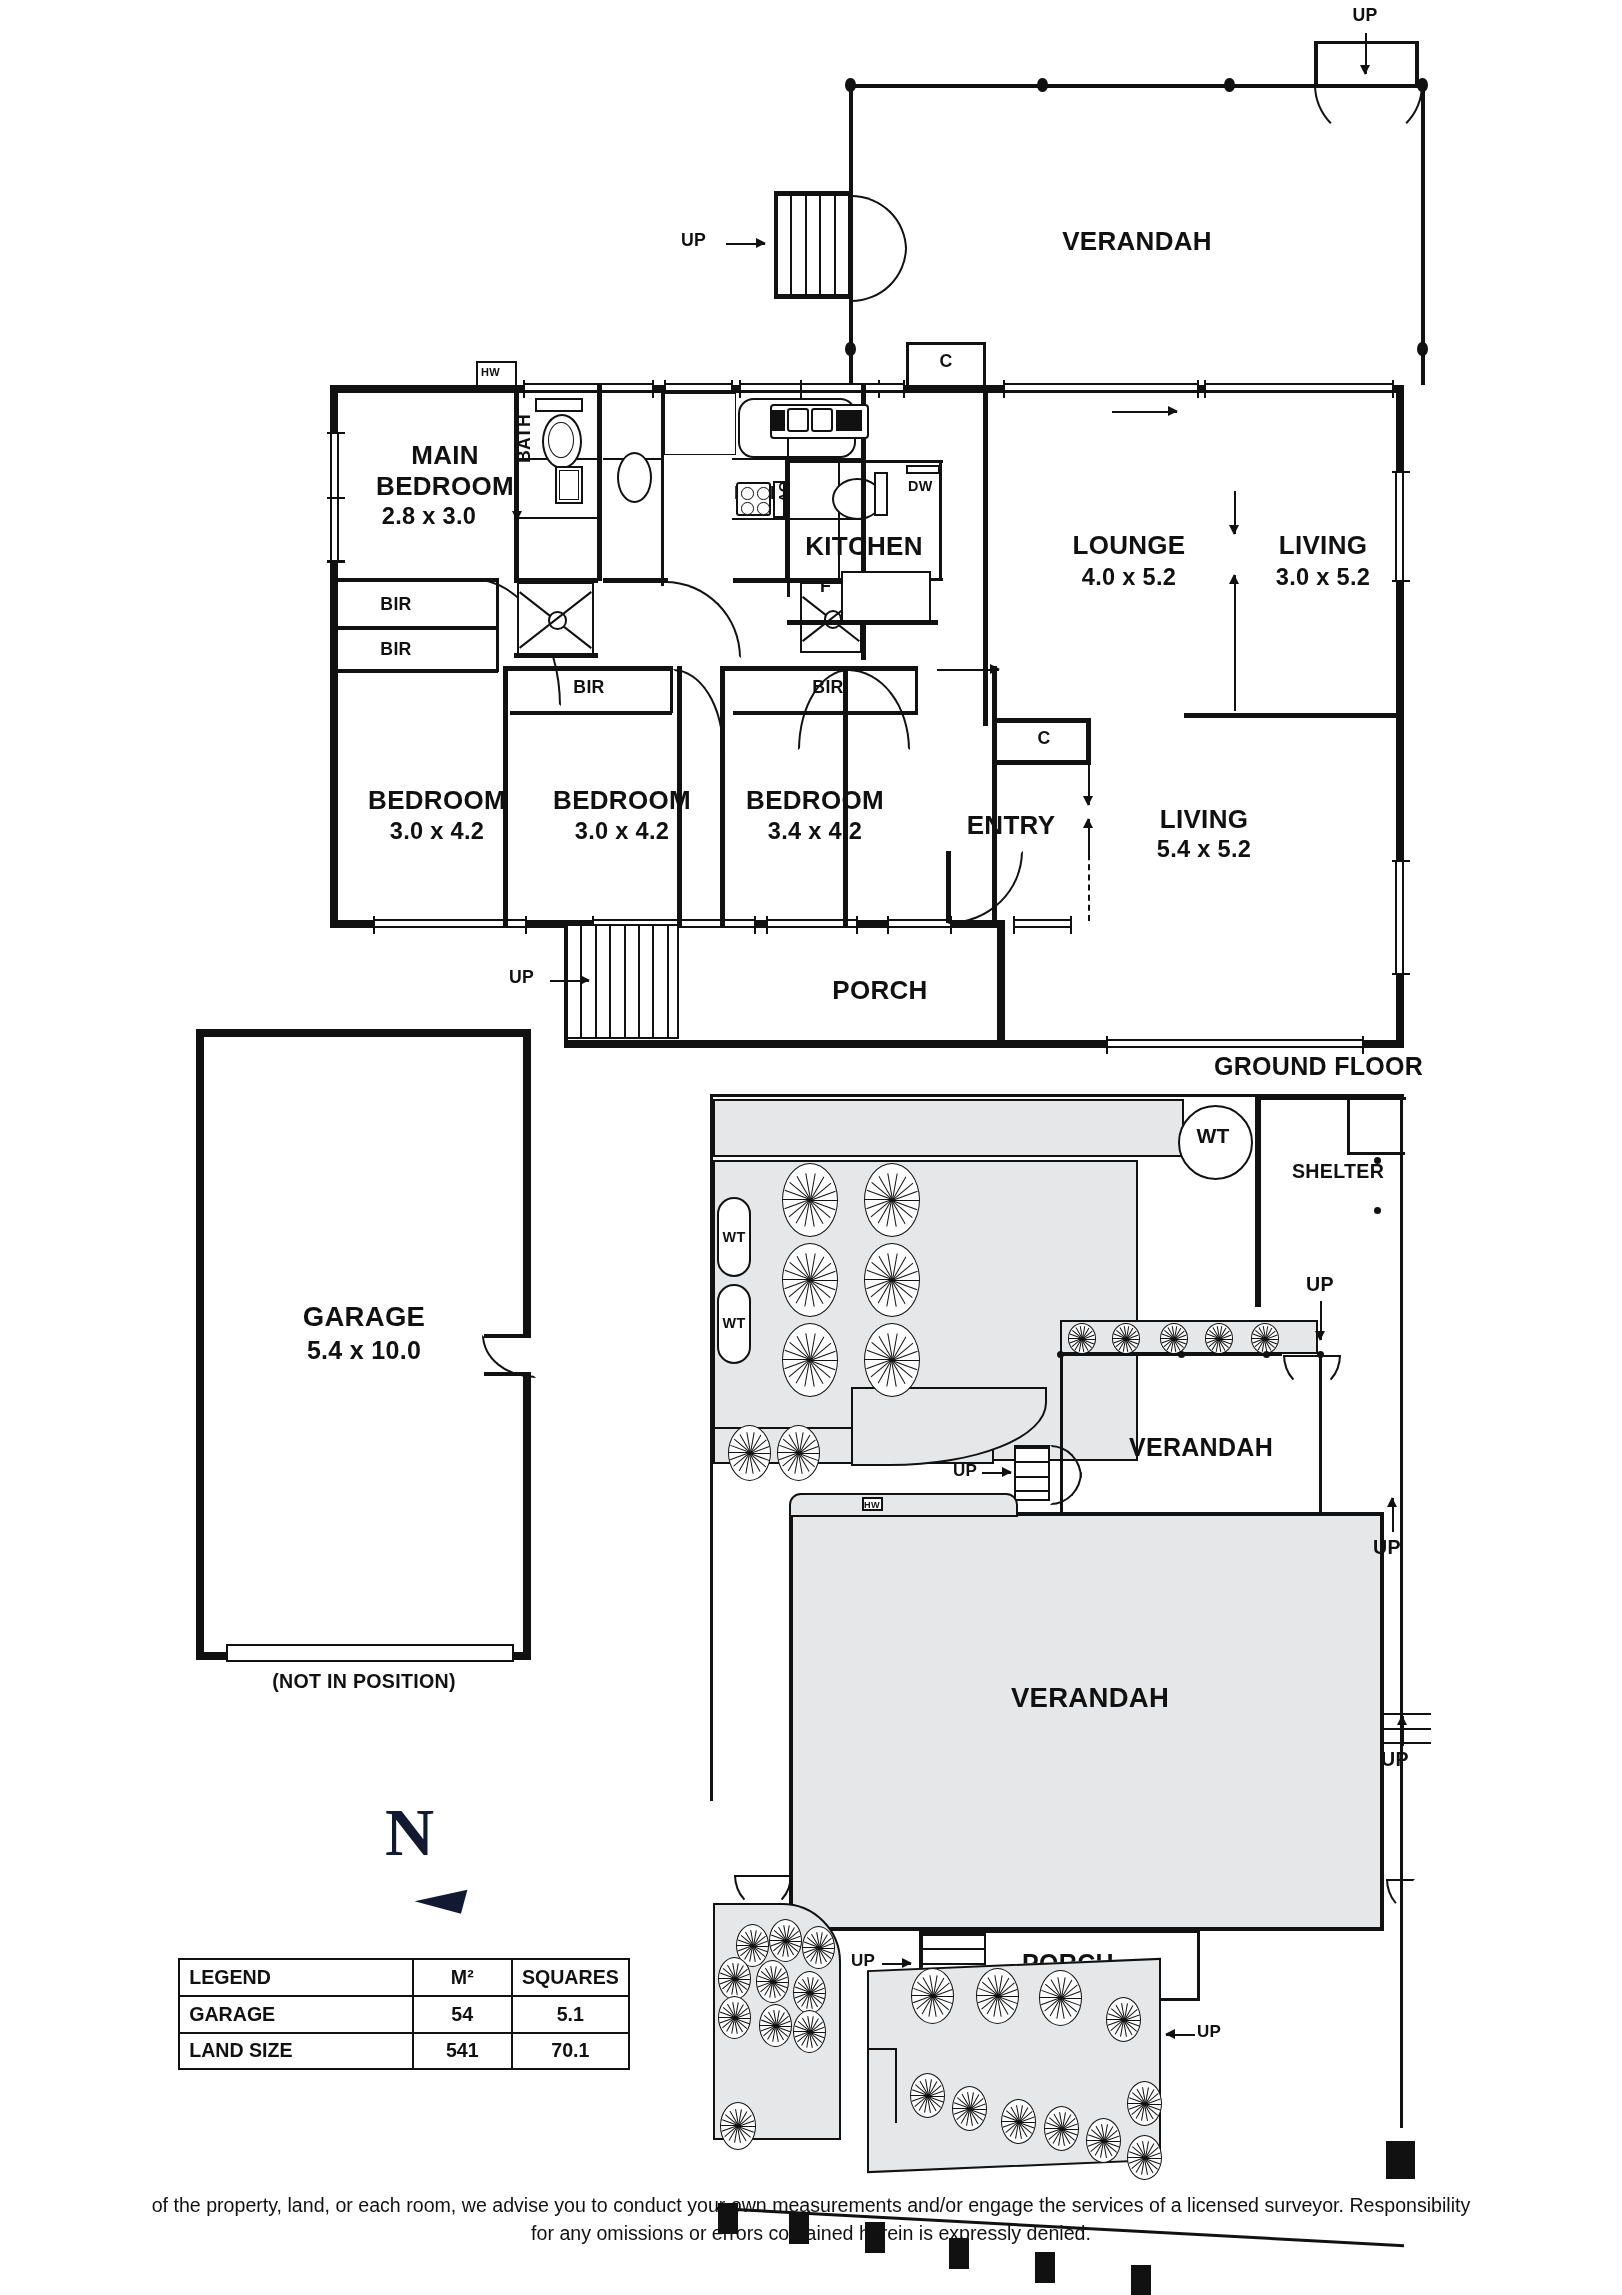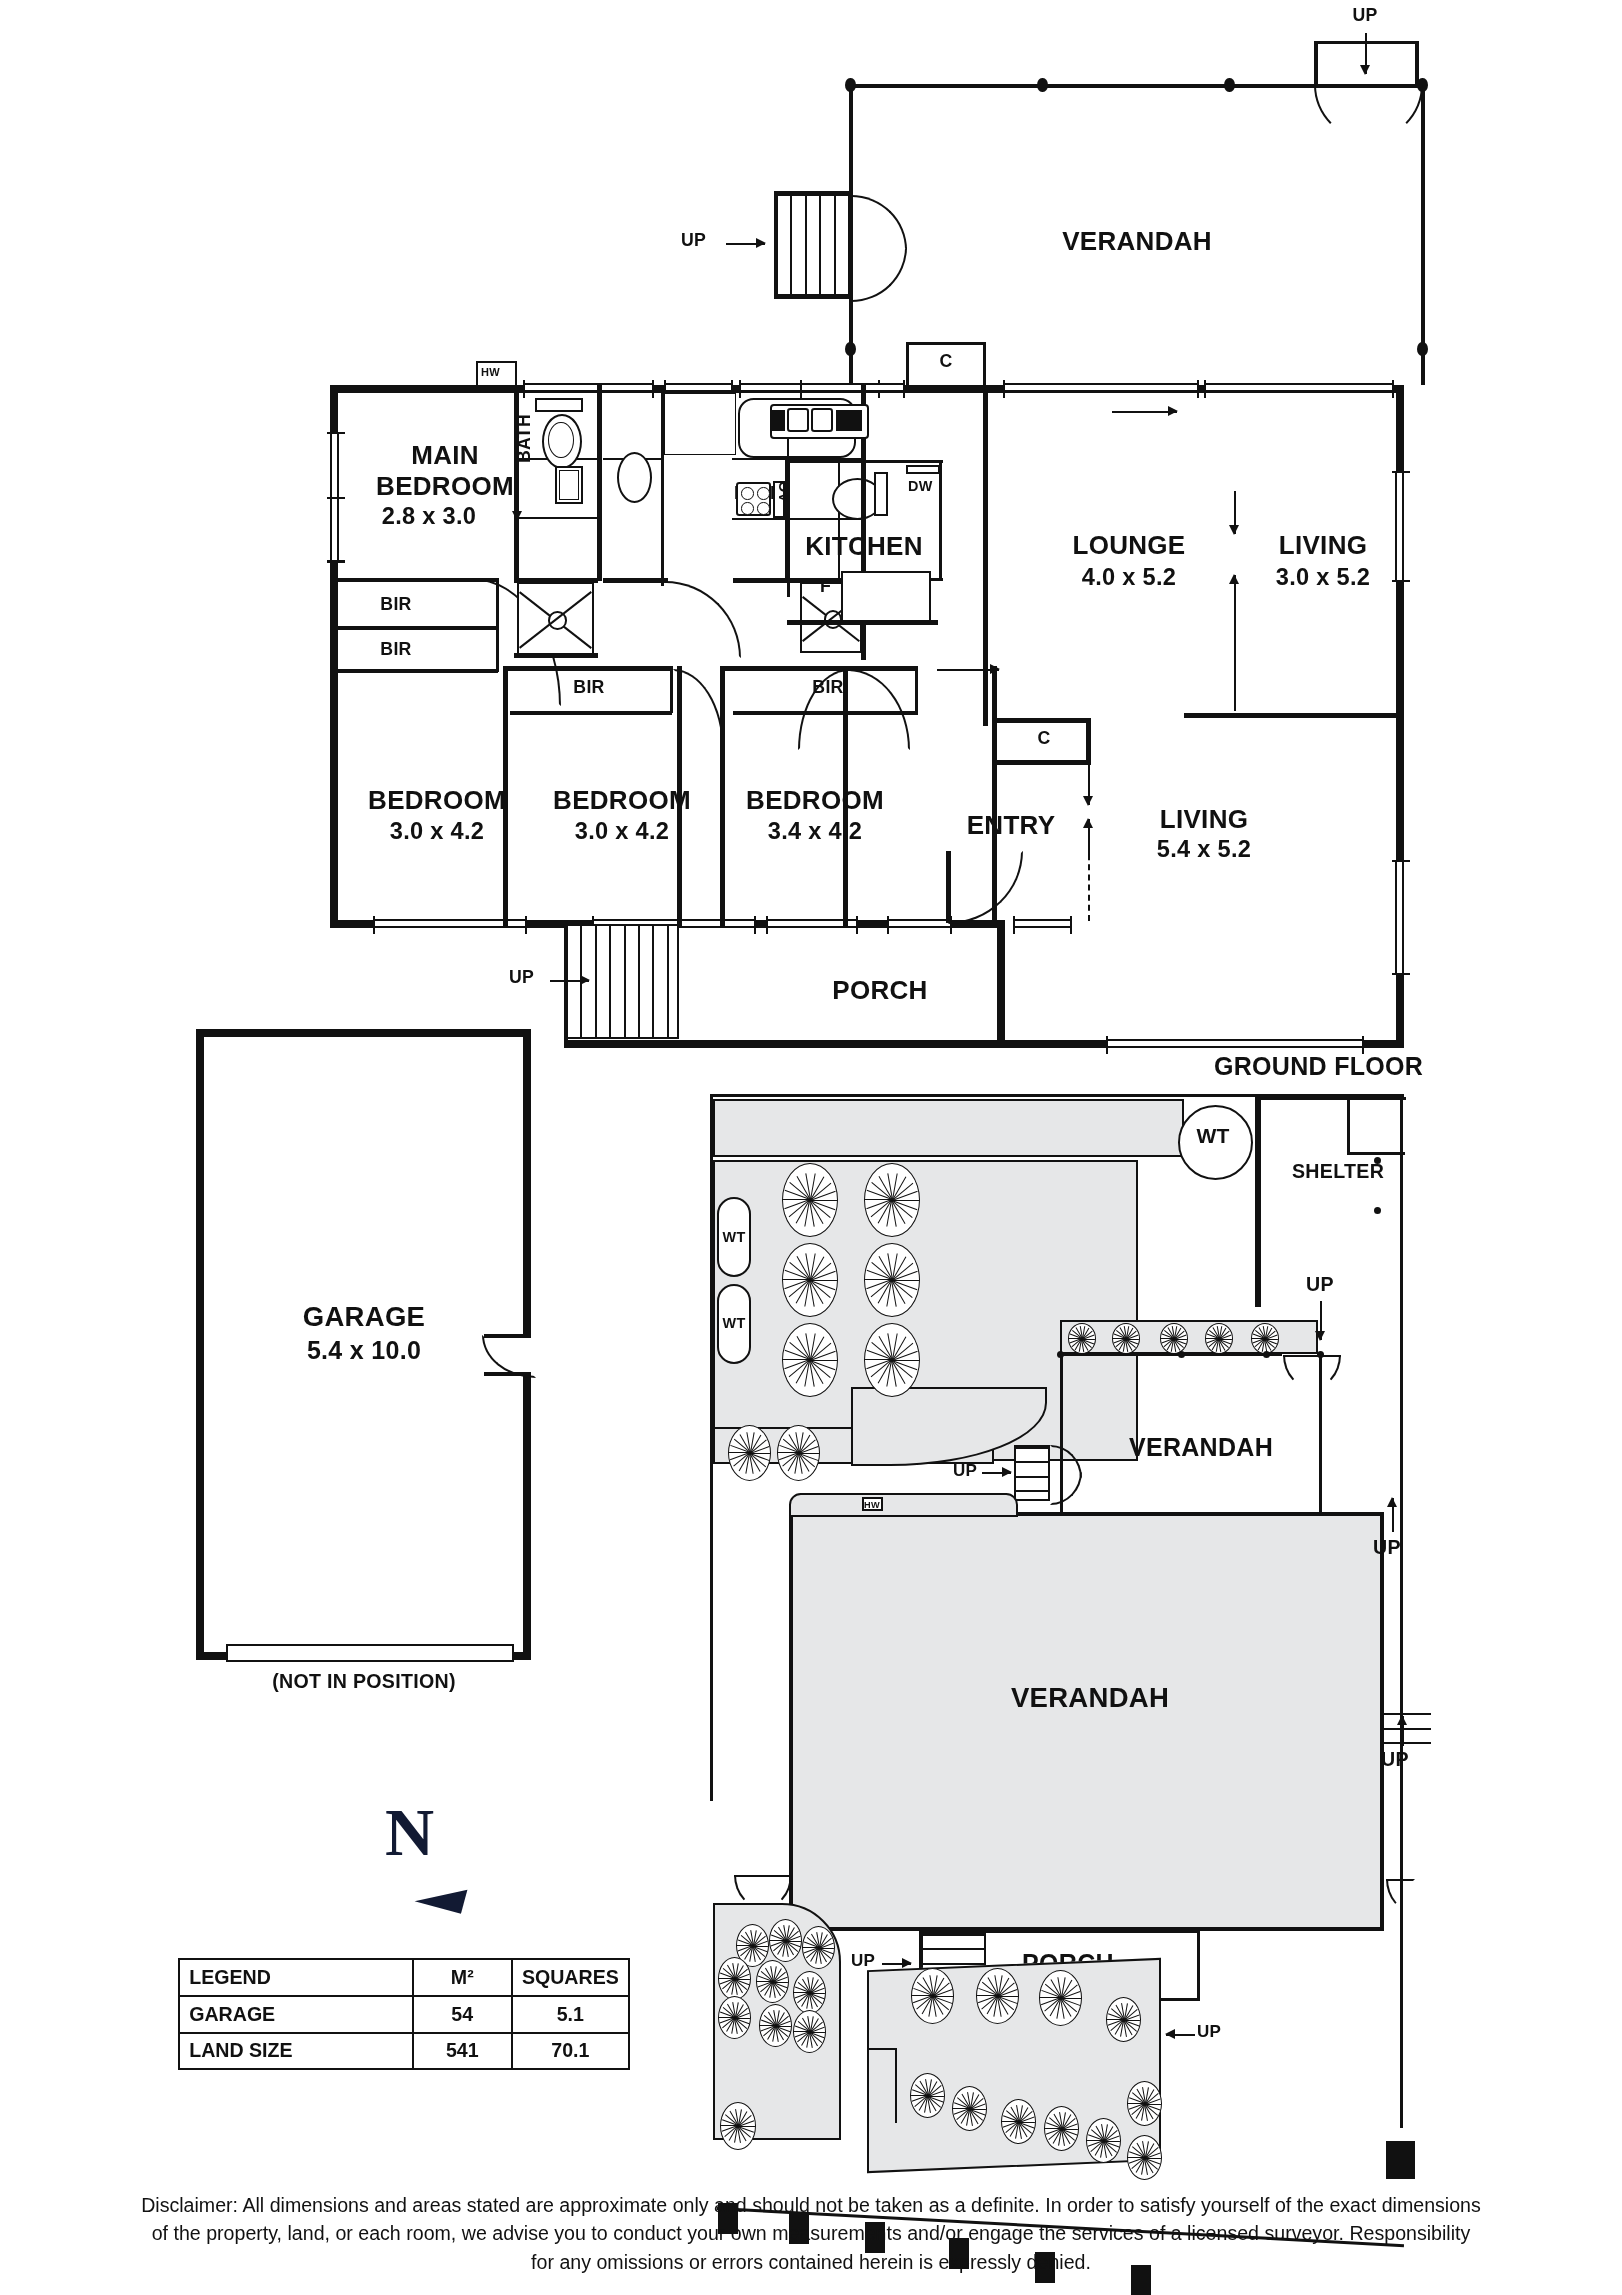--- a/index.html
+++ b/index.html
@@ -1111,19 +1111,18 @@
     </tr>
     <tr>
       <td>LAND SIZE</td>
       <td>541</td>
       <td>70.1</td>
     </tr>
   </tbody>
 </table>
 
 <div class="disc" style="left:65px;top:2191px;width:1492px;">
-  <div>Disclaimer: All dimensions and areas stated are approximate only and should not be taken as a definite. In order to satisfy yourself of the exact dimensions</div>
   <div>of the property, land, or each room, we advise you to conduct your own measurements and/or engage the services of a licensed surveyor. Responsibility</div>
   <div>for any omissions or errors contained herein is expressly denied.</div>
 </div>
 
 </div>
 
 
 </body></html>

